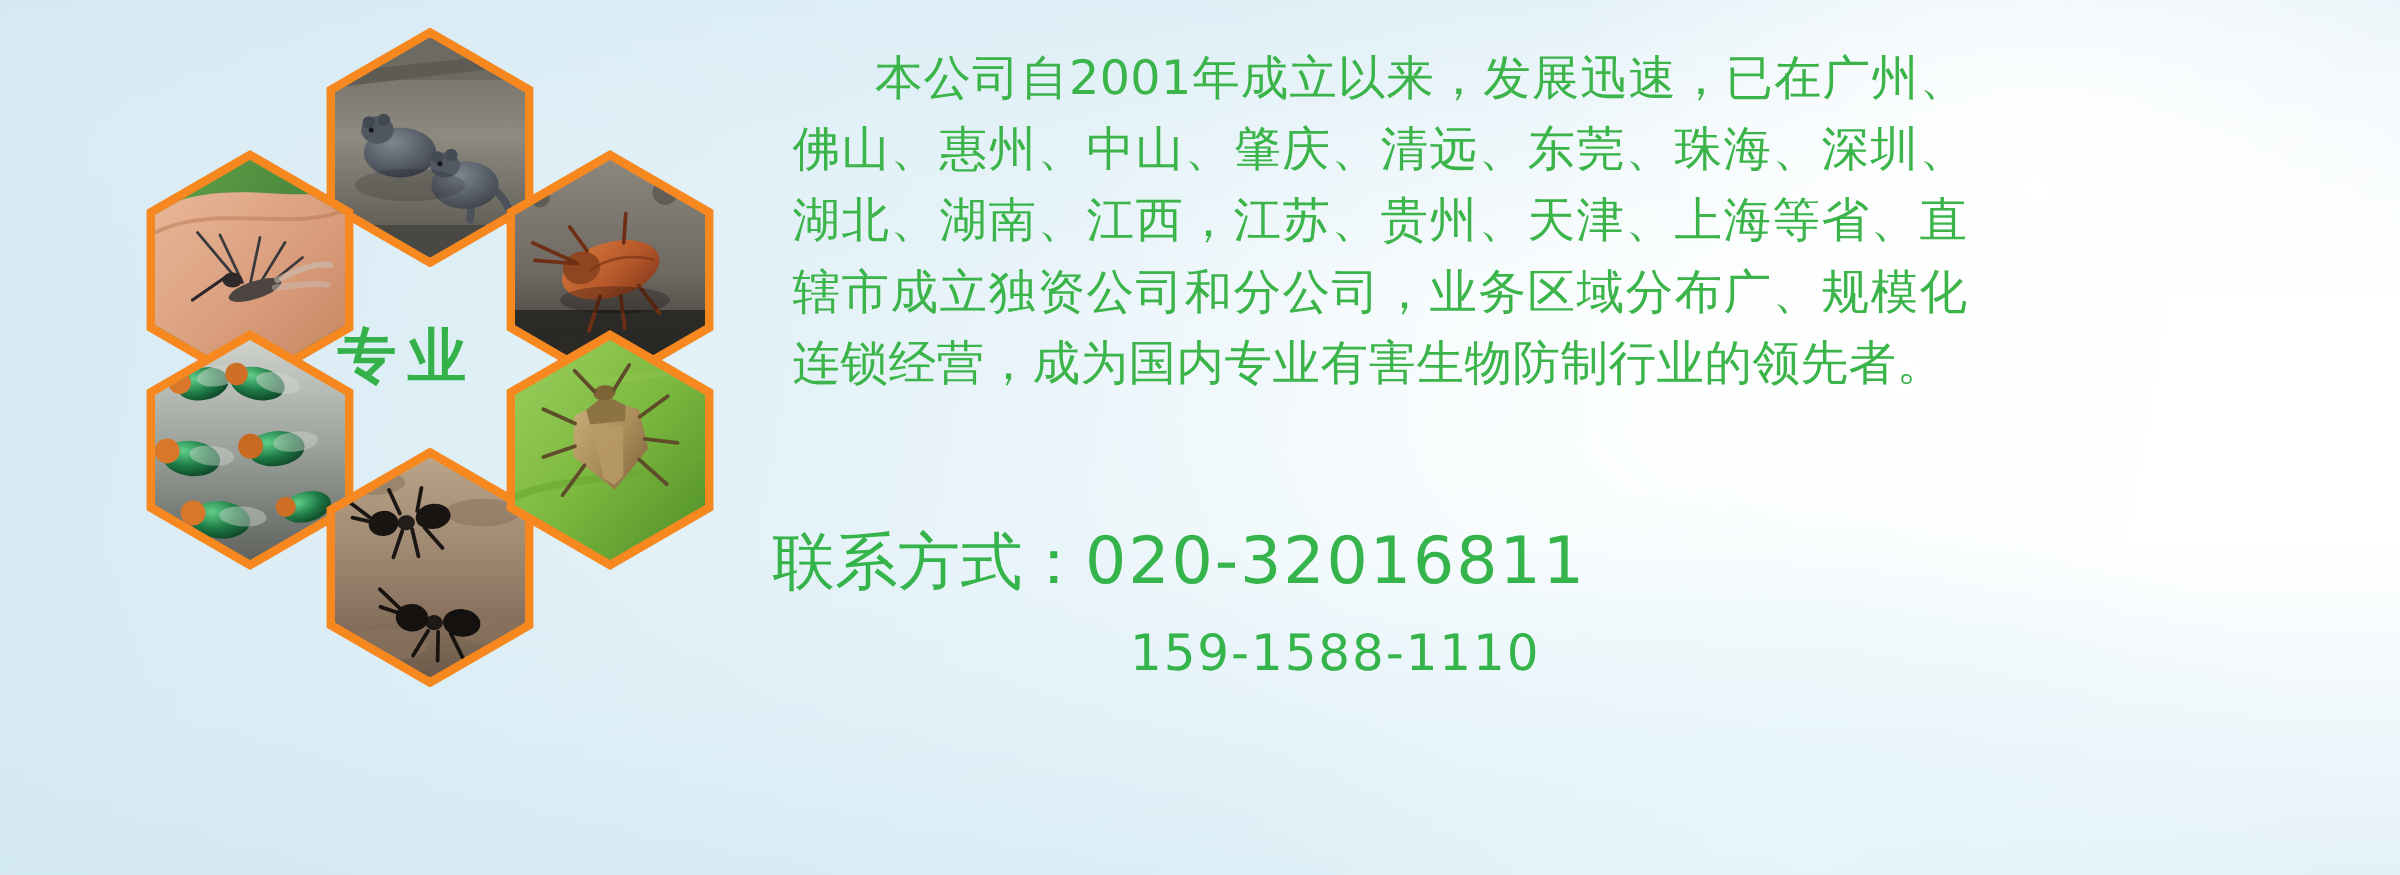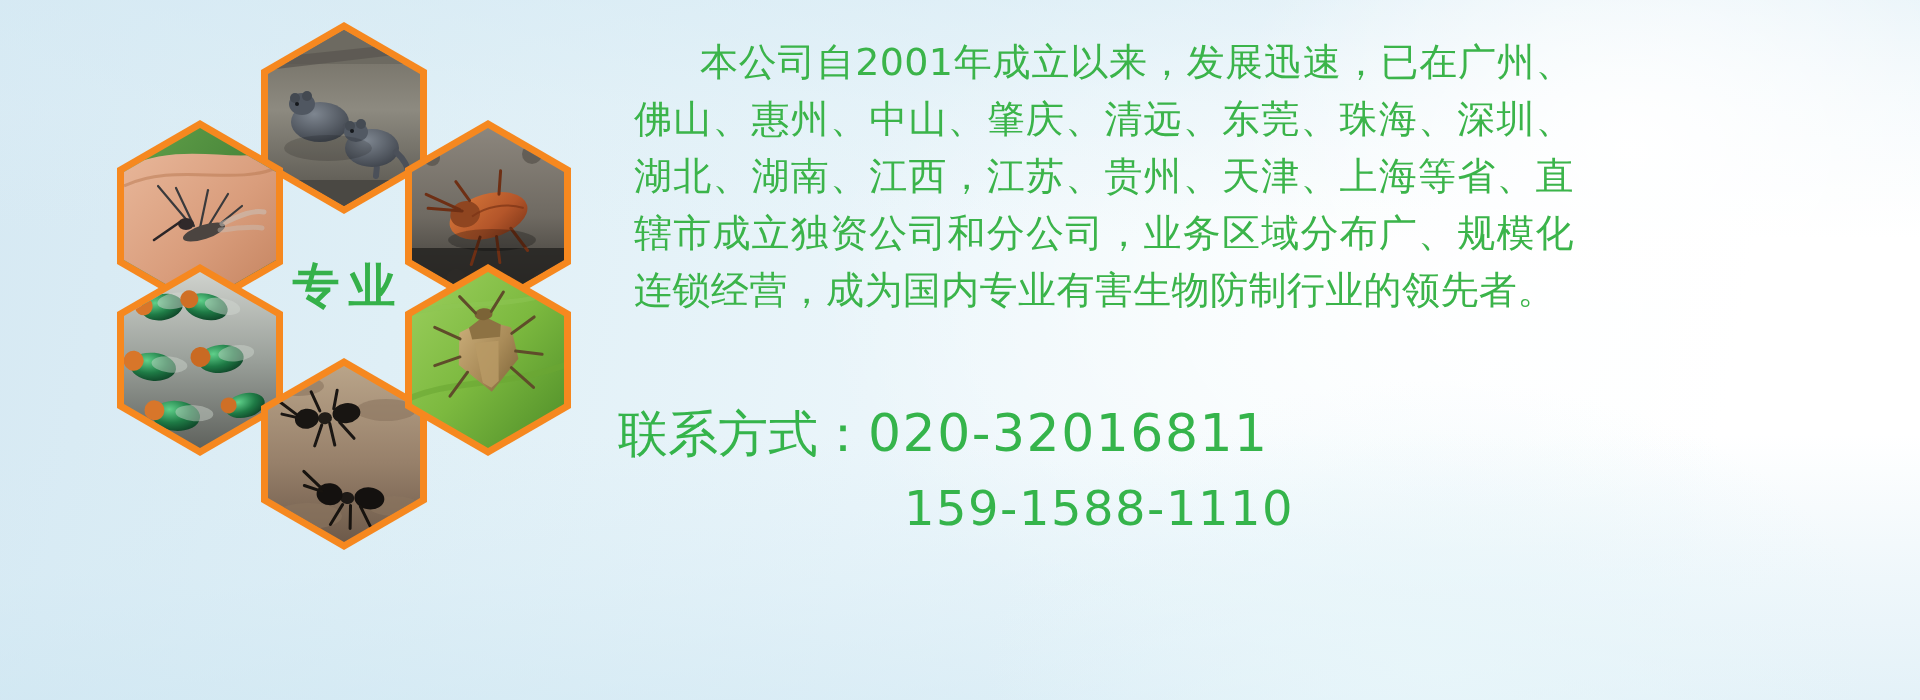--- a/index.html
+++ b/index.html
@@ -43,21 +43,21 @@
     position:absolute;left:7px;top:8px;width:152px;height:176px;
     -webkit-clip-path:polygon(50% 0%,100% 25%,100% 75%,50% 100%,0% 75%,0% 25%);
             clip-path:polygon(50% 0%,100% 25%,100% 75%,50% 100%,0% 75%,0% 25%);
     overflow:hidden;
   }
   .inner > svg{display:block;width:152px;height:176px;}
 
   
   #hexCenter{
     position:absolute;width:166px;height:192px;
-    display:flex;flex-direction:row;align-items:center;justify-content:center;
+    display:flex;flex-direction:row;align-items:center;
     line-height:1.02;
     gap:16px;
   }
   #hexCenter .zi{
     color:#35B14A;font-weight:700;font-size:47px;letter-spacing:9px;
     text-indent:9px;
     font-family:"DejaVu Sans","Liberation Sans",sans-serif;
   }
   #hexCenter .zi.two{margin-top:17px;}
 
@@ -68,28 +68,28 @@
     font-size:38px;
     line-height:57px;
     font-weight:500;
     letter-spacing:.4px;
     text-align:justify;
     font-family:"DejaVu Sans","Liberation Sans",sans-serif;
   }
   #body-copy .para{margin:0;text-indent:66px;}
 
   #contact{
-    position:absolute;left:618px;top:396px;width:960px;
+    position:absolute;left:618px;top:412px;width:960px;
     color:#35B44B;
     font-weight:500;
     font-family:"DejaVu Sans","Liberation Sans",sans-serif;
   }
   #contact .line1{font-size:50px;line-height:74px;white-space:nowrap;}
   #contact .line1 .num{font-size:52px;letter-spacing:1.5px;}
-  #contact .line2{font-size:48px;line-height:74px;letter-spacing:1.5px;margin-left:286px;}
+  #contact .line2{font-size:40px;line-height:74px;letter-spacing:1.5px;margin-left:286px;}
 </style>
 </head>
 <body>
 
 <div id="stage">
   <div id="bands"></div>
   <div id="glowTR"></div>
   <div id="glowBR"></div>
 
   <div id="comb">

